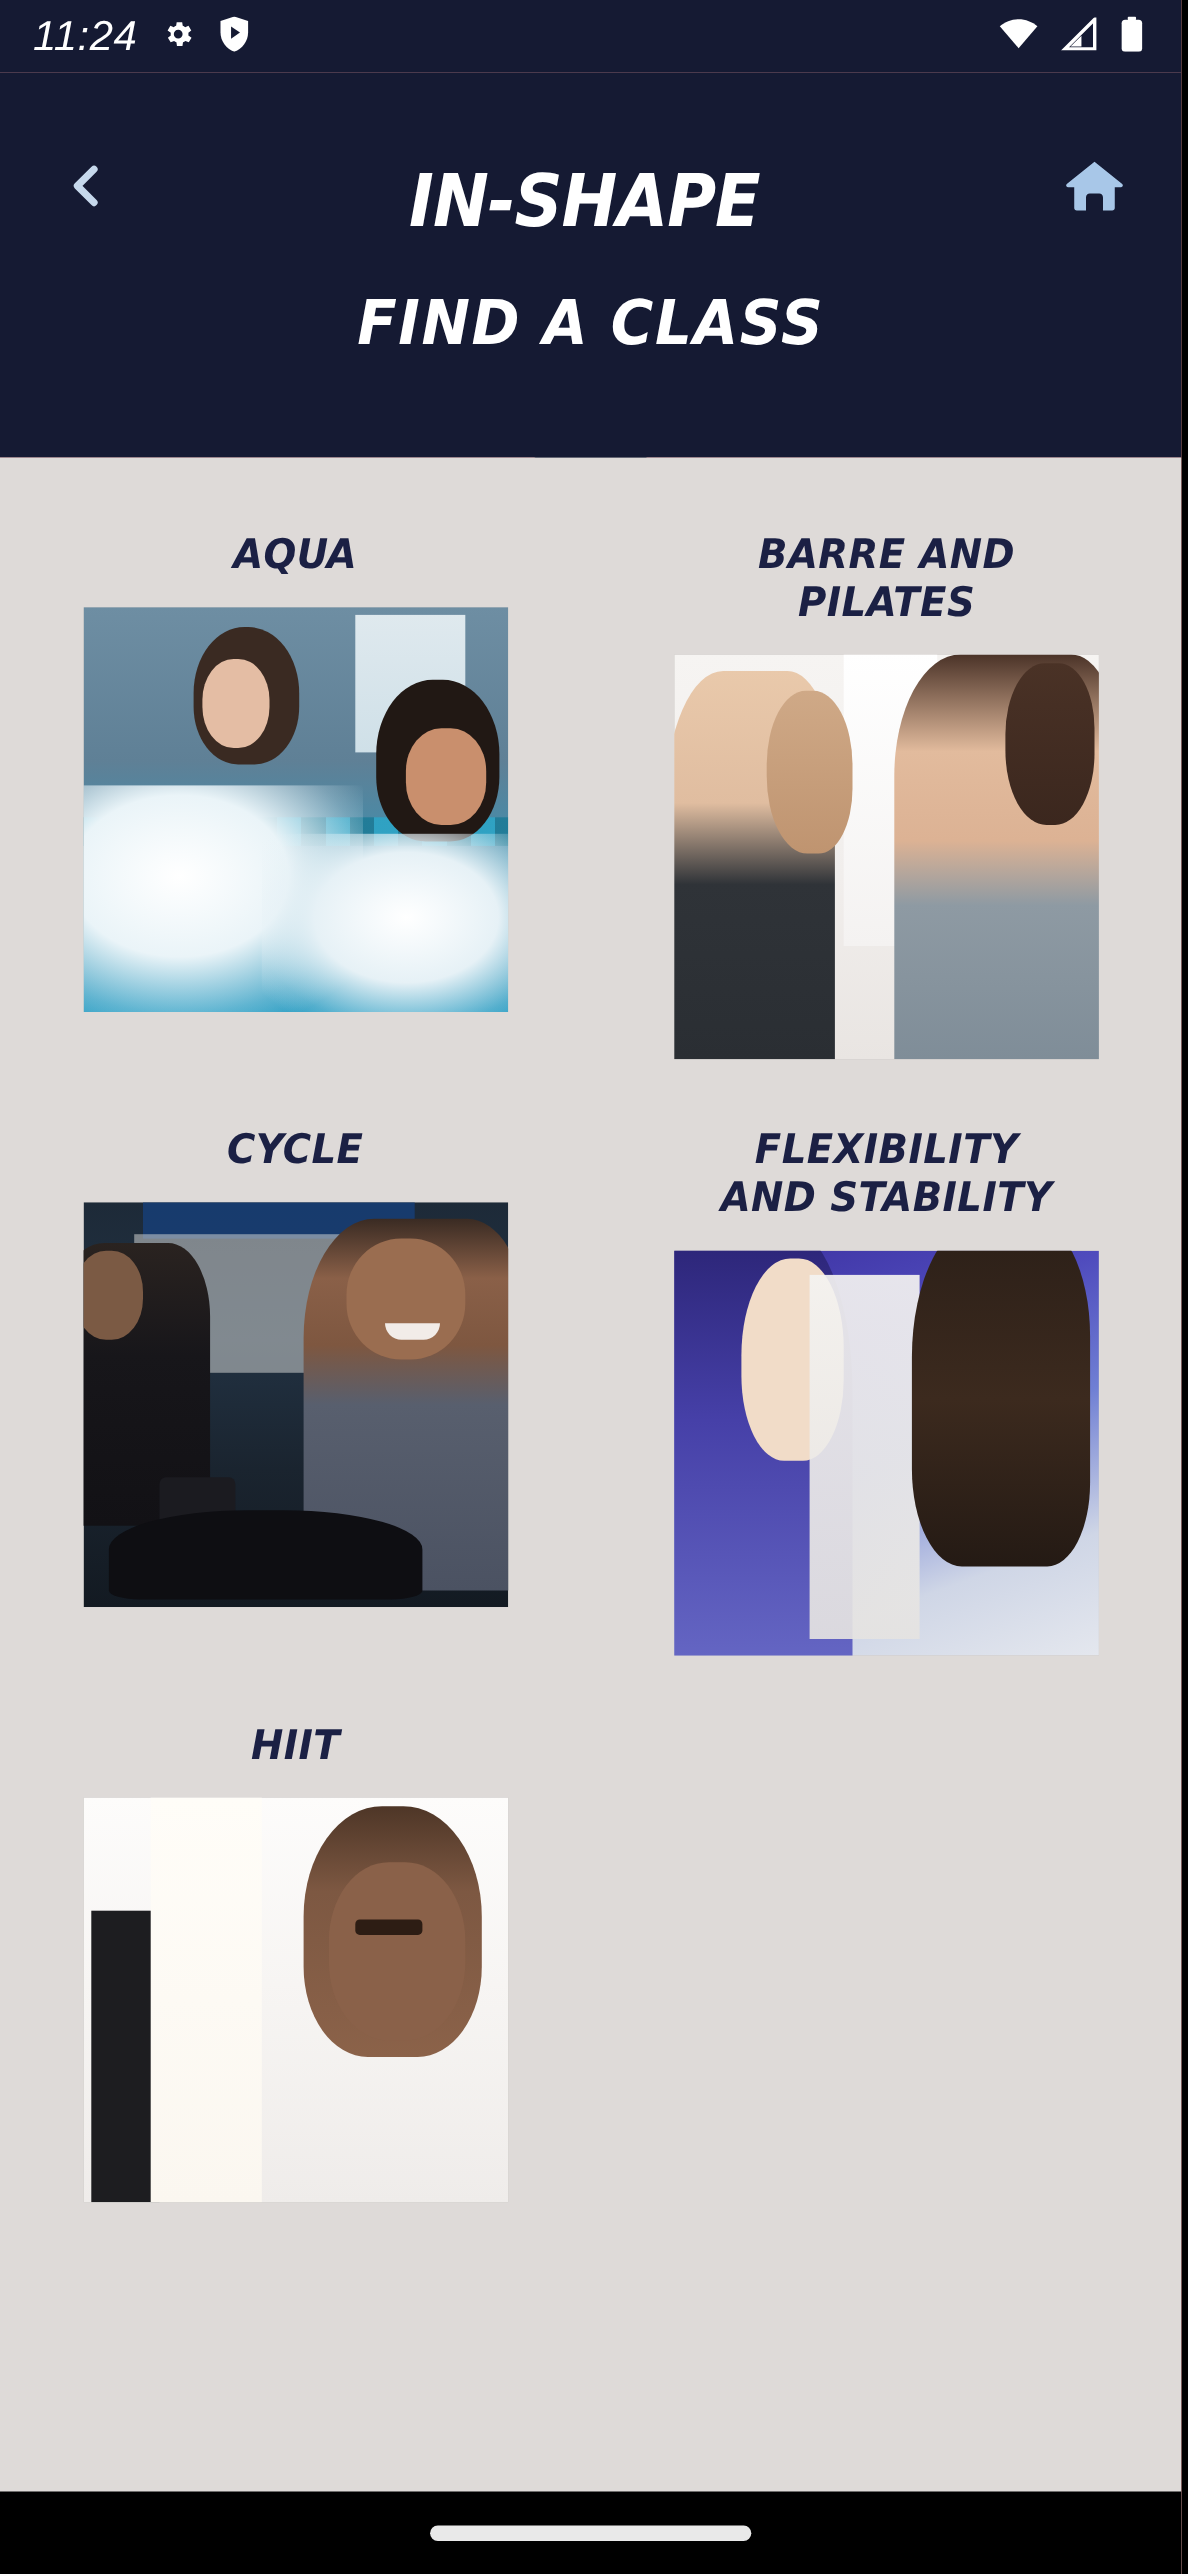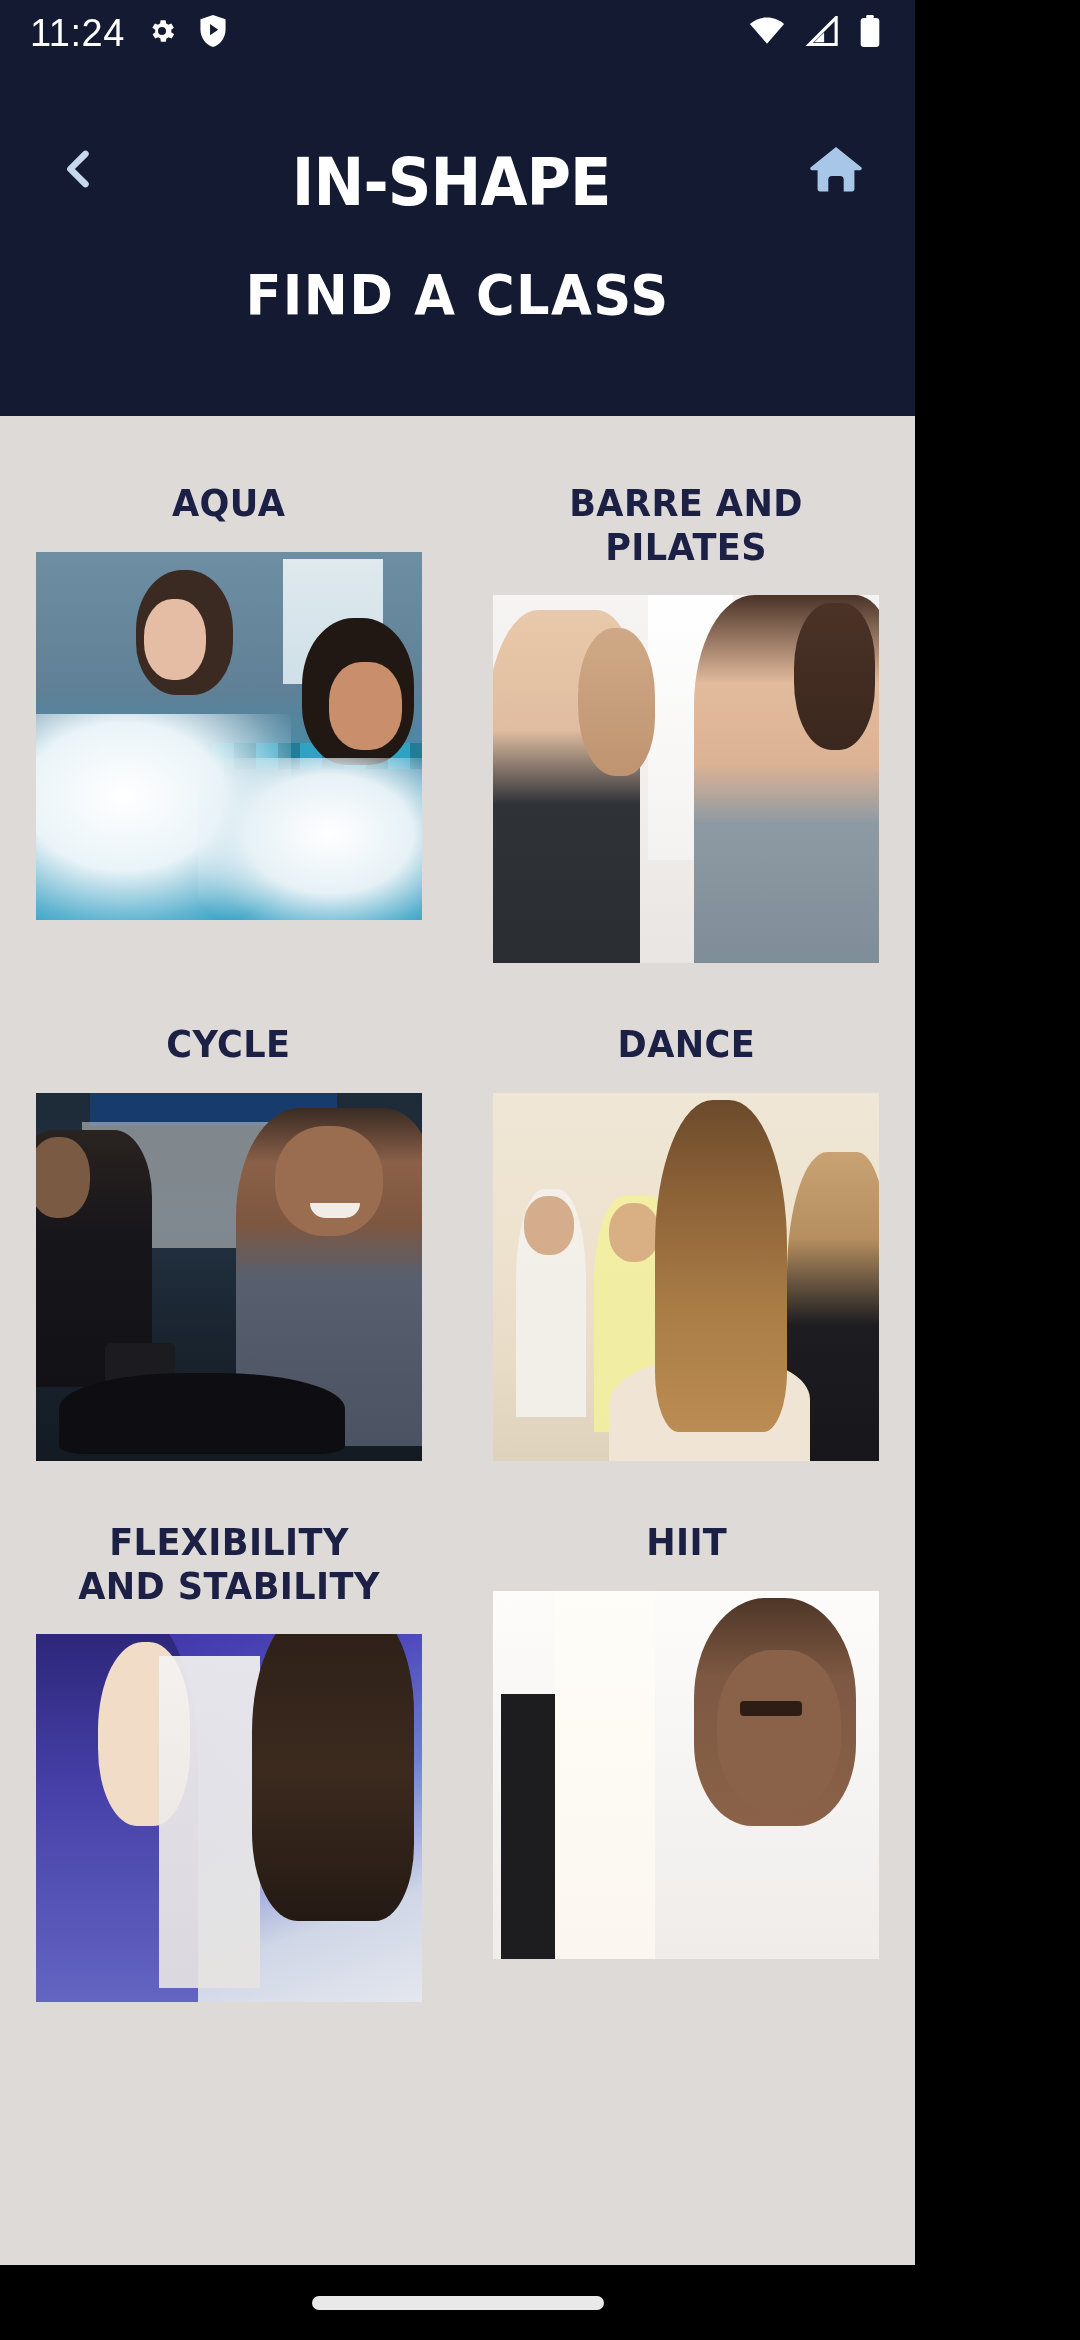--- a/index.html
+++ b/index.html
@@ -6,23 +6,24 @@
 
   html, body {
     width:1080px; height:2340px;
     background:#000;
     font-family:"Liberation Sans", sans-serif;
     overflow:hidden;
   }
 
   .phone {
     position:relative;
-    width:915px; height:2340px;
+    width:1074px; height:2340px;
     background:#fca5a5;
     overflow:hidden;
+    font-style:italic;
   }
 
   
   .statusbar {
     position:relative;
     height:66px;
     background:#151a33;
     display:flex; align-items:center;
     padding:0 34px 0 30px;
     color:#fff;
@@ -419,34 +420,20 @@
               <div class="m1f"></div>
             <div class="w1"></div>
               <div class="w1f"></div>
               <div class="smile"></div>
             <div class="console"></div>
               <div class="bar"></div>
           </div>
         </div>
       </div>
 
-      <div class="cell">
-        <div class="cell-label">DANCE</div>
-        <div class="cell-img">
-          <div class="ph dance">
-            <div class="bg1"></div>
-              <div class="bg1h"></div>
-            <div class="bg2"></div>
-              <div class="bg2h"></div>
-            <div class="r1"></div>
-            <div class="shoulder"></div>
-              <div class="hair"></div>
-          </div>
-        </div>
-      </div>
 
       <div class="cell">
         <div class="cell-label">FLEXIBILITY AND STABILITY</div>
         <div class="cell-img">
           <div class="ph flex">
             <div class="f1"></div>
               <div class="face"></div>
             <div class="towel"></div>
               <div class="hair"></div>
           </div>

